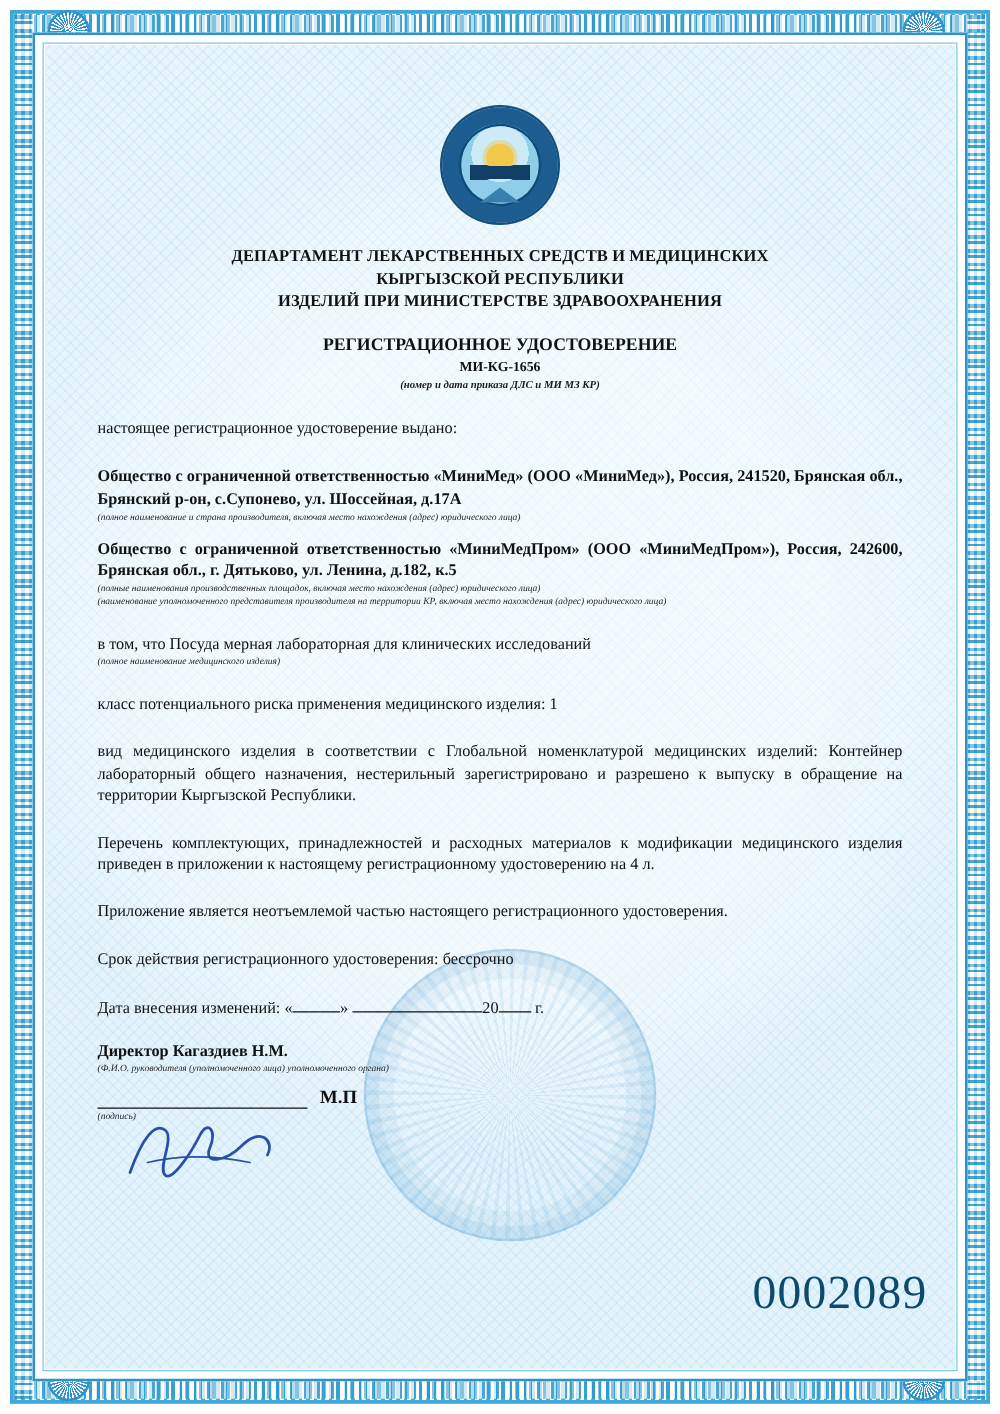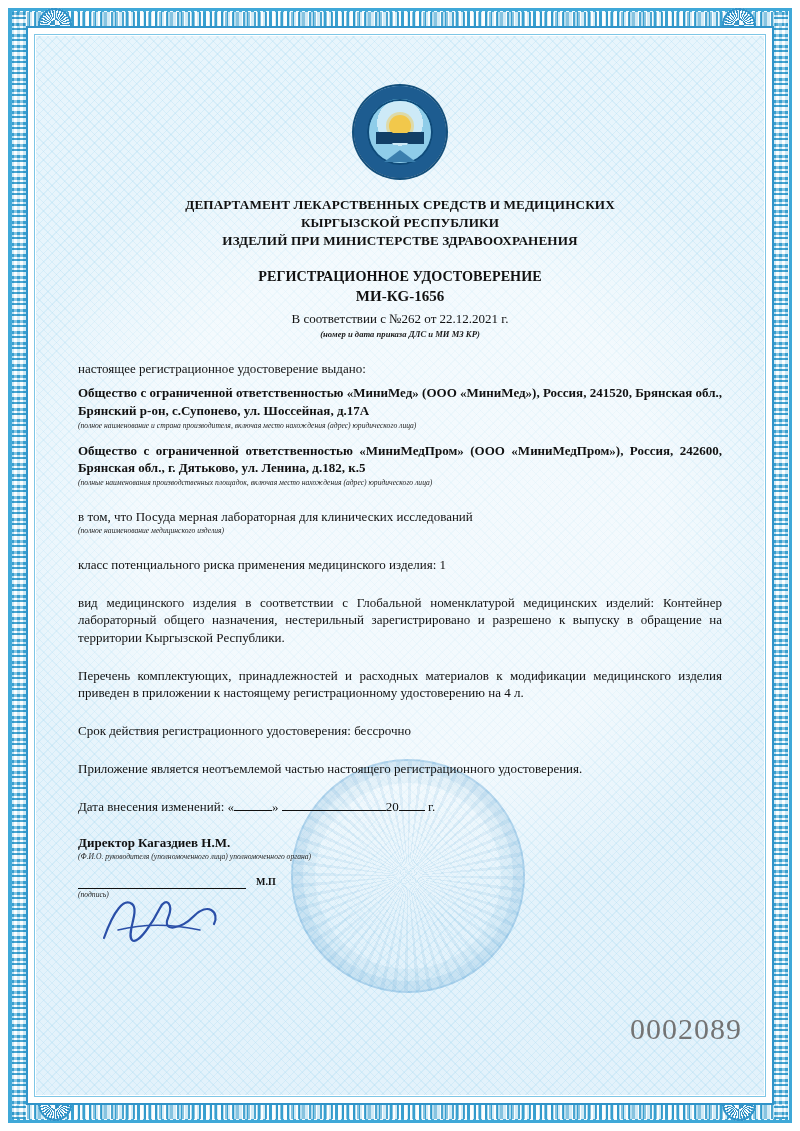--- a/index.html
+++ b/index.html
@@ -188,21 +188,21 @@
   .title {
     text-align: center;
     font-weight: bold;
     font-size: 14.2px;
     margin-top: 18px;
     line-height: 1.4;
   }
   .subnum {
     text-align: center;
     font-weight: bold;
-    font-size: 15px;
+    font-size: 11px;
     margin-top: 1px;
   }
   .accord {
     text-align: center;
     font-size: 13px;
     margin-top: 6px;
   }
   .cap-center {
     text-align: center;
     font-size: 8.6px;
@@ -215,21 +215,21 @@
     font-size: 13px;
     margin-top: 21px;
     text-align: justify;
     line-height: 1.32;
   }
   .para.loose { text-align: justify; }
   .para b { font-weight: normal; }
   .strong-line {
     font-size: 13px;
     font-weight: bold;
-    margin-top: 7px;
+    margin-top: 22px;
     line-height: 1.35;
     text-align: justify;
   }
   .cap {
     font-size: 7.6px;
     font-style: italic;
     margin-top: 1px;
     color: #1c1c1c;
     line-height: 1.2;
   }
@@ -241,32 +241,32 @@
   .sign-rule {
     width: 168px;
     border-bottom: 1px solid #111;
     height: 1px;
     margin-top: 26px;
     display: inline-block;
     vertical-align: bottom;
   }
   .mp {
     display: inline-block;
-    font-size: 10px;
+    font-size: 15px;
     font-weight: bold;
     margin-left: 10px;
   }
   .serial {
     position: absolute;
     right: 58px;
     top: 1012px;
     font-family: "Liberation Serif", serif;
-    font-size: 30px;
+    font-size: 38px;
     letter-spacing: 1px;
-    color: #737373;
+    color: #0c4a6e;
   }
   
   .signature {
     position: absolute;
     left: 96px; top: 890px;
     width: 150px; height: 60px;
     pointer-events: none;
   }
 </style>
 </head>
@@ -302,52 +302,52 @@
   <div class="content">
 
     <div class="hdr">
       <div>ДЕПАРТАМЕНТ ЛЕКАРСТВЕННЫХ СРЕДСТВ И МЕДИЦИНСКИХ</div>
       <div>КЫРГЫЗСКОЙ РЕСПУБЛИКИ</div>
       <div>ИЗДЕЛИЙ ПРИ МИНИСТЕРСТВЕ ЗДРАВООХРАНЕНИЯ</div>
     </div>
 
     <div class="title">РЕГИСТРАЦИОННОЕ УДОСТОВЕРЕНИЕ</div>
     <div class="subnum">МИ-КG-1656</div>
-    <div class="accord">В соответствии с №262 от 22.12.2021 г.</div>
     <div class="cap-center">(номер и дата приказа ДЛС и МИ МЗ КР)</div>
 
     <div class="para">настоящее регистрационное удостоверение выдано:</div>
 
     <div class="strong-line">Общество с ограниченной ответственностью «МиниМед» (ООО «МиниМед»), Россия, 241520, Брянская обл., Брянский р-он, с.Супонево, ул. Шоссейная, д.17А</div>
     <div class="cap">(полное наименование и страна производителя, включая место нахождения (адрес) юридического лица)</div>
 
     <div class="strong-line" style="margin-top:12px">Общество с ограниченной ответственностью «МиниМедПром» (ООО «МиниМедПром»), Россия, 242600, Брянская обл., г. Дятьково, ул. Ленина, д.182, к.5</div>
     <div class="cap">(полные наименования производственных площадок, включая место нахождения (адрес) юридического лица)</div>
 
+    <div class="cap">(наименование уполномоченного представителя производителя на территории КР, включая место нахождения (адрес) юридического лица)</div>
 
     <div class="para">
       <span>в том, что </span><b>Посуда мерная лабораторная для клинических исследований</b>
     </div>
     <div class="cap">(полное наименование медицинского изделия)</div>
 
     <div class="para">класс потенциального риска применения медицинского изделия: 1</div>
 
     <div class="para loose">
       <span>вид медицинского изделия в соответствии с Глобальной номенклатурой медицинских изделий: </span><b>Контейнер лабораторный общего назначения, нестерильный</b><span> зарегистрировано и разрешено к выпуску в обращение на территории Кыргызской Республики.</span>
     </div>
 
     <div class="para loose">
       <span>Перечень комплектующих, принадлежностей и расходных материалов к модификации медицинского изделия приведен в приложении к настоящему регистрационному удостоверению на </span><b>4 л.</b>
     </div>
 
+    <div class="para">Приложение является неотъемлемой частью настоящего регистрационного удостоверения.</div>
+
     <div class="para">
       <span>Срок действия регистрационного удостоверения: </span><b>бессрочно</b>
     </div>
-
-    <div class="para">Приложение является неотъемлемой частью настоящего регистрационного удостоверения.</div>
 
 
     <div class="para">
       <span>Дата внесения изменений: «</span><span class="blank-line" style="width:38px"></span><span>» </span><span class="blank-line" style="width:104px"></span><span>20</span><span class="blank-line" style="width:26px"></span><span> г.</span>
     </div>
 
     <div class="strong-line" style="margin-top:18px">Директор Кагаздиев Н.М.</div>
     <div class="cap">(Ф.И.О. руководителя (уполномоченного лица) уполномоченного органа)</div>
 
     <div>

